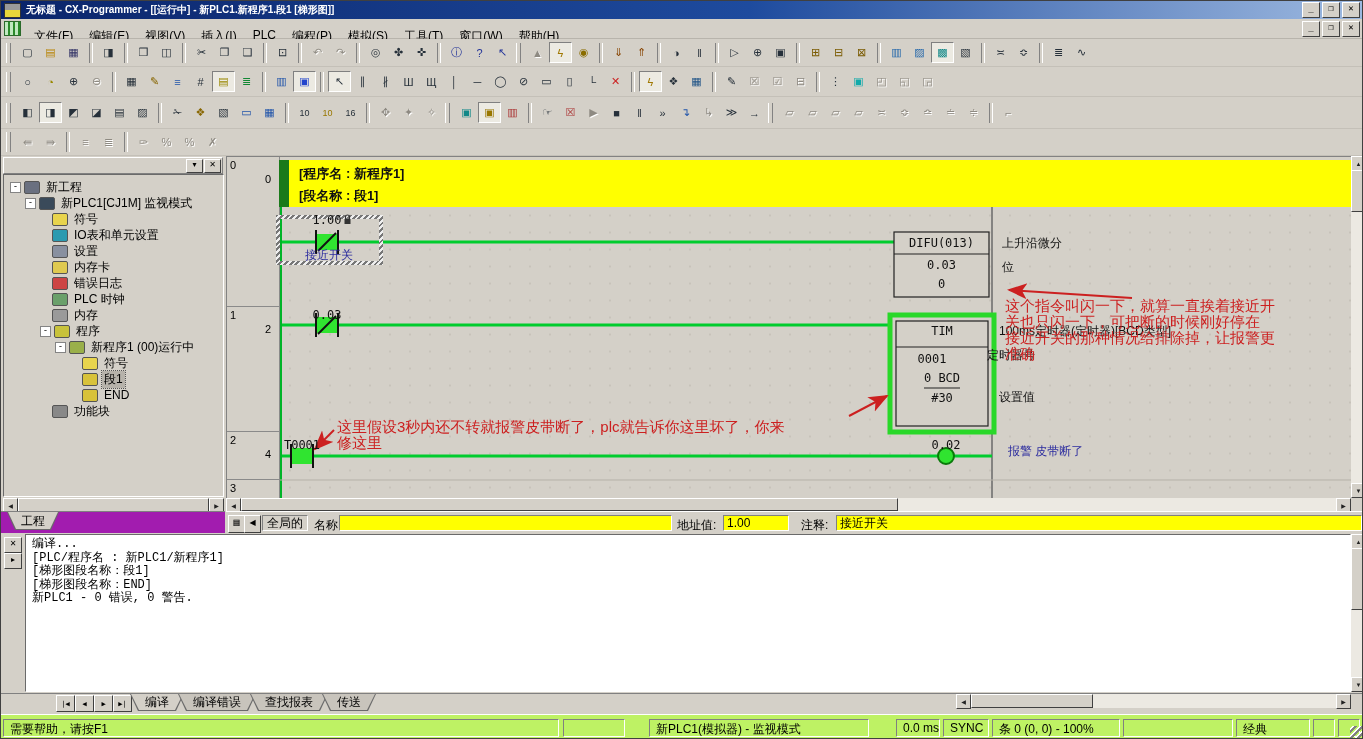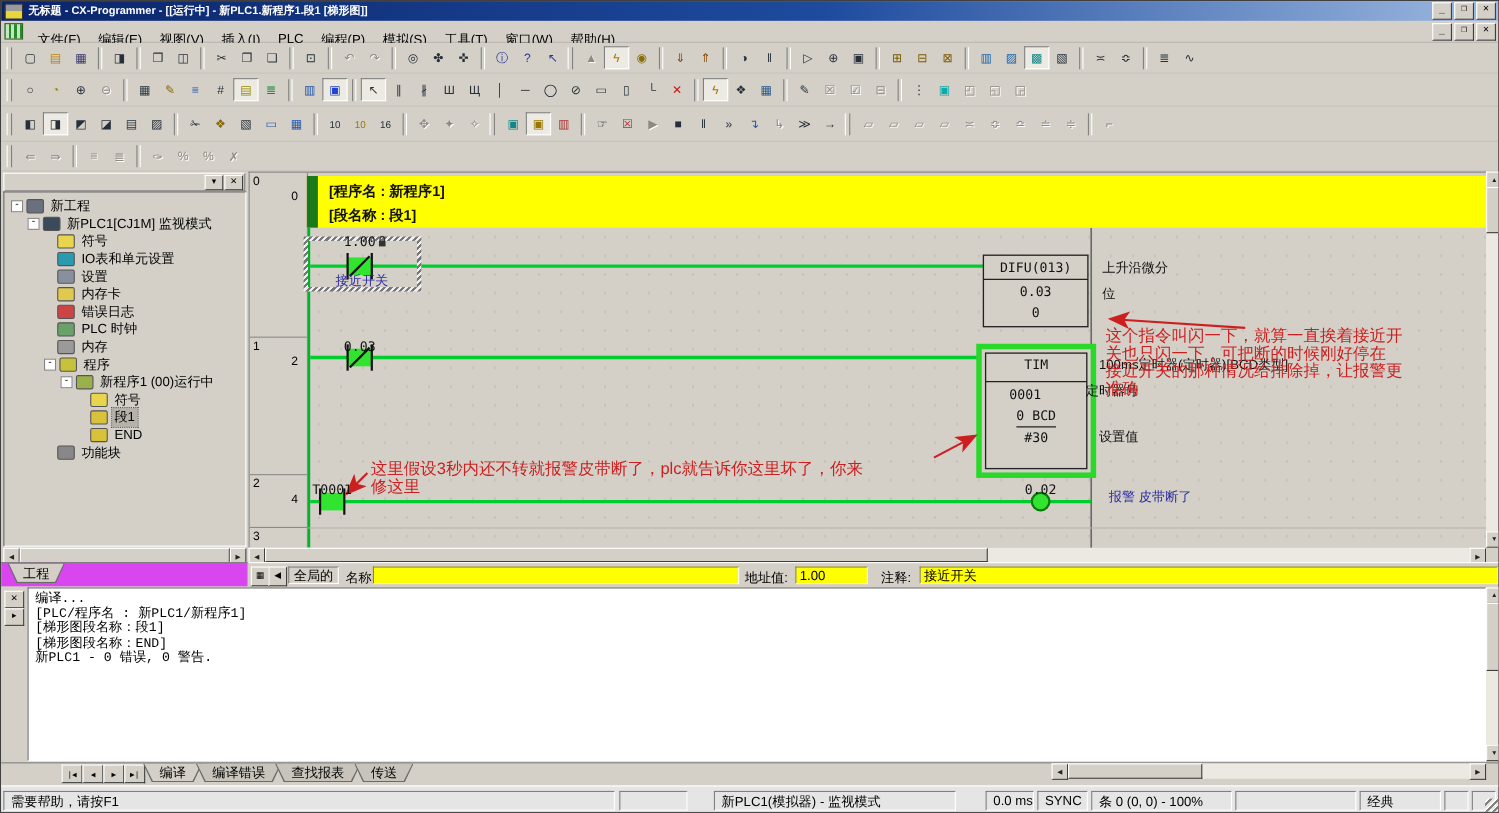--- a/index.html
+++ b/index.html
@@ -25,21 +25,21 @@
   .lp-head{position:absolute;left:2px;right:2px;top:1px;height:15px;border:1px solid;border-color:#fff #808080 #808080 #fff;display:flex;justify-content:flex-end;align-items:center;padding-right:1px;}
   .lp-btn{width:15px;height:12px;background:#d4d0c8;border:1px solid;border-color:#fff #404040 #404040 #fff;font-size:8px;line-height:10px;text-align:center;margin-left:1px;}
   .tree{position:absolute;left:2px;right:1px;top:18px;bottom:36px;border:1px solid;border-color:#6a6a6a #fff #fff #6a6a6a;background:#d4d0c8;overflow:hidden;padding-top:4px;}
   .tree-row{height:16px;display:flex;align-items:center;white-space:nowrap;}
   .expander{width:9px;height:9px;border:1px solid #848484;background:#fff;font-size:9px;line-height:7px;text-align:center;margin-right:3px;flex:none;font-family:"DejaVu Sans Mono",monospace;}
   .exp-sp{width:12px;flex:none;}
   .ticon{width:14px;height:11px;border:1px solid #555;margin-right:4px;flex:none;border-radius:2px;}
   .tlabel{padding:0 2px;}
   .tlabel.sel{background:#b6b2aa;outline:1px dotted #555;}
   .lp-hscroll{position:absolute;left:2px;right:1px;bottom:21px;height:14px;background:#ece9e2;display:flex;}
-  .lp-tabrow{position:absolute;left:0;right:0;bottom:0;height:21px;border-top:1px solid #808080;background:#d946ef;display:flex;padding-left:6px;}
+  .lp-tabrow{position:absolute;left:0;right:0;bottom:0;height:21px;border-top:1px solid #808080;background:#a21caf;display:flex;padding-left:6px;}
   
   .sb-btn{width:13px;height:13px;background:#d4d0c8;border:1px solid;border-color:#fff #404040 #404040 #fff;font-size:6px;display:flex;align-items:center;justify-content:center;flex:none;color:#222;}
   .sb-thumb{background:#d4d0c8;border:1px solid;border-color:#fff #404040 #404040 #fff;}
   
   .ladder{position:absolute;left:225px;top:155px;width:1125px;height:342px;background:#d4d0c8;border-left:1px solid #828282;border-top:1px solid #828282;box-sizing:border-box;background-image:radial-gradient(circle,#c7c3ba 1px,transparent 1.2px);background-size:20px 17px;background-position:53px 50px;overflow:hidden;}
   .lmargin{position:absolute;left:0;top:0;width:52px;height:342px;background:#d4d0c8;border-right:1px solid #8a8a8a;}
   .mcell{position:absolute;left:0;width:52px;border-bottom:1px solid #8a8a8a;box-sizing:border-box;font-size:11px;}
   .mnum{position:absolute;left:3px;top:2px;}
   .mstep{position:absolute;right:8px;top:16px;}
   .banner{position:absolute;left:52px;top:3px;width:1073px;height:47px;background:#ffff00;}
@@ -72,21 +72,21 @@
   .out-vscroll{position:absolute;left:1350px;top:0;width:13px;height:158px;background:#ece9e2;}
   .out-tabsrow{position:absolute;left:0;top:159px;width:1363px;height:21px;display:flex;align-items:flex-start;border-top:1px solid #808080;background:#d4d0c8;}
   .nav-btn{width:17px;height:15px;background:#d4d0c8;border:1px solid;border-color:#fff #404040 #404040 #fff;font-size:7px;display:flex;align-items:center;justify-content:center;font-family:"DejaVu Sans Mono",monospace;flex:none;margin-top:1px;}
   .navgroup{display:flex;margin-left:55px;margin-right:4px;}
   .otab{position:relative;height:17px;padding:0 15px;margin-left:-6px;clip-path:polygon(0 0,100% 0,calc(100% - 8px) 100%,8px 100%);background:#6a6a6a;display:flex;align-items:center;justify-content:center;flex:none;}
   .otab::before{content:"";position:absolute;left:1px;right:1px;top:0;bottom:1px;background:#c8c4bc;clip-path:polygon(0 0,100% 0,calc(100% - 8px) 100%,8px 100%);}
   .otab.active::before{background:#d4d0c8;}
   .otab-label{position:relative;z-index:1;font-size:12px;}
   .out-hscroll{position:absolute;left:955px;top:160px;width:395px;height:14px;background:#ece9e2;display:flex;}
   
-  .statusbar{position:absolute;left:0;top:713px;width:1363px;height:26px;background:#e5e5e5;border-top:1px solid #fff;box-sizing:border-box;text-decoration:underline;}
+  .statusbar{position:absolute;left:0;top:713px;width:1363px;height:26px;background:#bef264;border-top:1px solid #fff;box-sizing:border-box;text-decoration:underline;}
   .sp{position:absolute;top:4px;height:18px;border:1px solid;border-color:#808080 #fff #fff #808080;font-size:12px;padding:1px 6px;box-sizing:border-box;white-space:nowrap;overflow:hidden;}
   .sizegrip{position:absolute;right:1px;bottom:1px;width:13px;height:13px;background:repeating-linear-gradient(135deg,transparent 0 2px,#fff 2px 3px,#808080 3px 5px);}
   
   .ptab{position:relative;height:18px;padding:0 14px;clip-path:polygon(0 0,100% 0,calc(100% - 8px) 100%,8px 100%);background:#6a6a6a;display:flex;align-items:center;flex:none;}
   .ptab::before{content:"";position:absolute;left:1px;right:1px;top:0;bottom:1px;background:#d4d0c8;clip-path:polygon(0 0,100% 0,calc(100% - 8px) 100%,8px 100%);}
   .ptab-label{position:relative;z-index:1;}
 </style>
 </head>
 <body>
 

